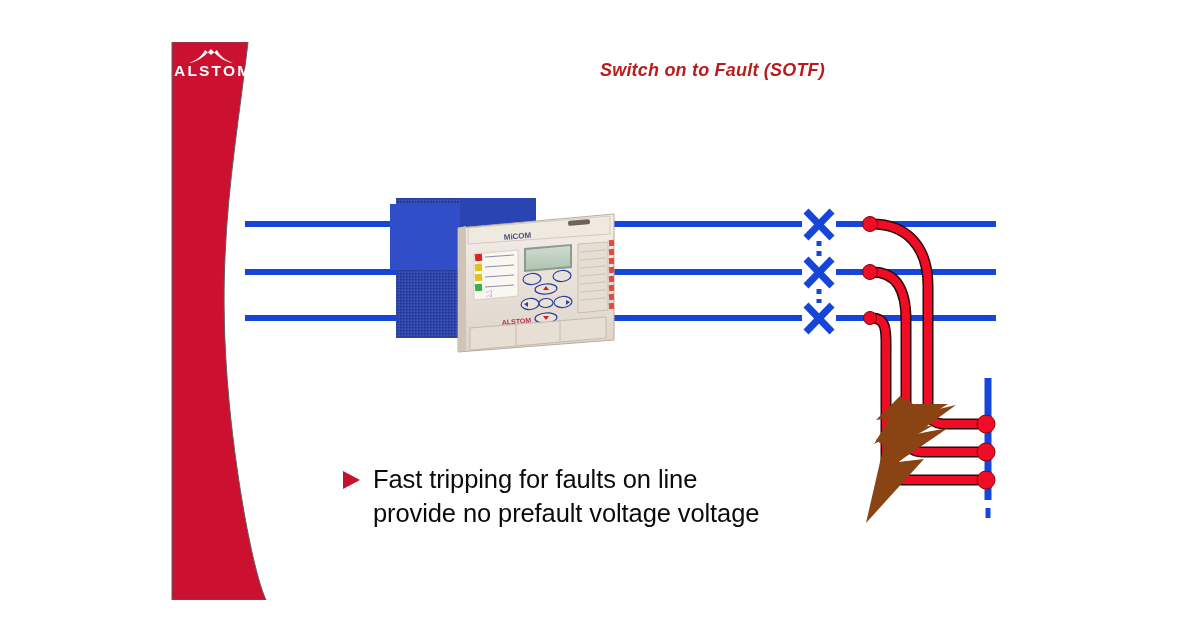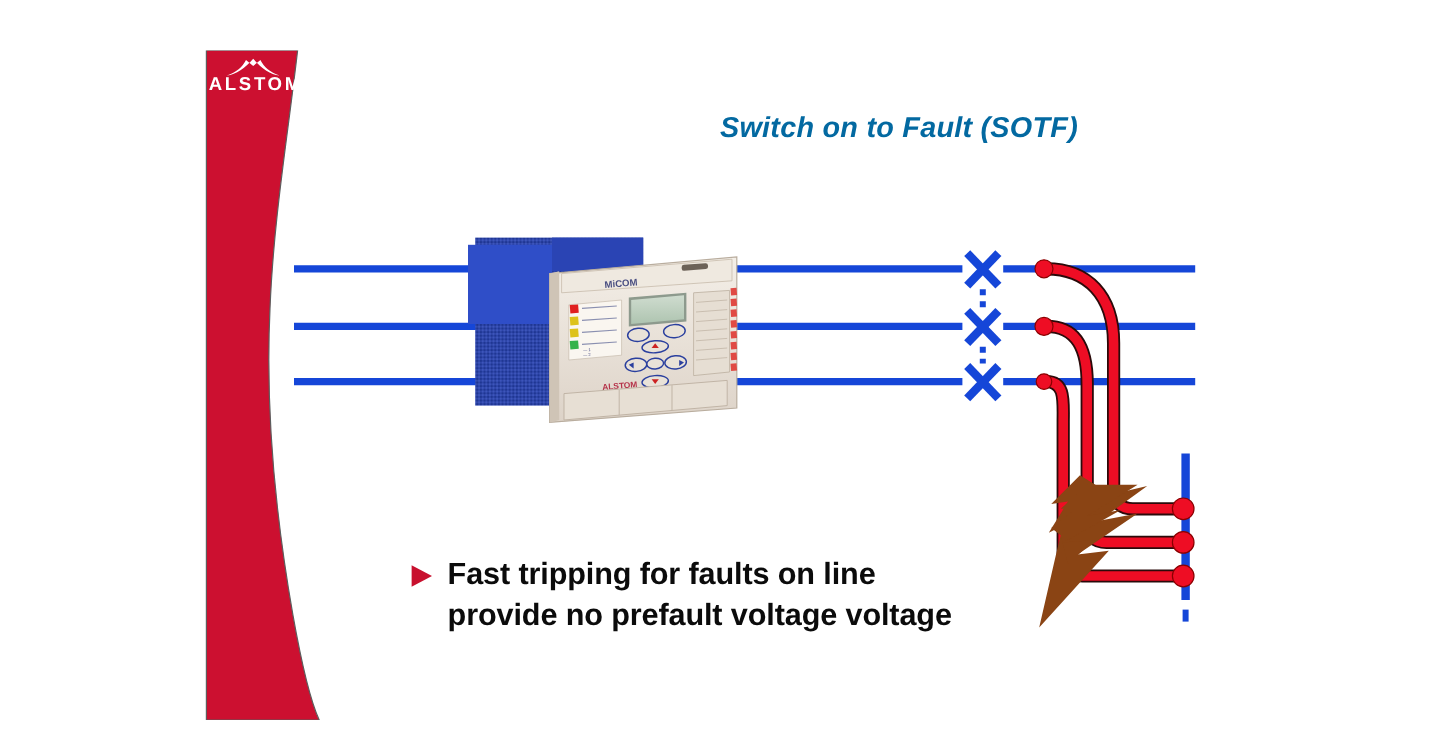--- a/index.html
+++ b/index.html
@@ -50,28 +50,27 @@
     line-height: 16px;
     text-indent: 2px;
   }
 
   
   .slide-title {
     position: absolute;
     left: 600px;
     top: 60px;
     width: 420px;
-    color: #0369a1;
+    color: #b91c1c;
     font-family: "Liberation Sans", sans-serif;
     font-style: italic;
     font-weight: bold;
-    font-size: 24px;
+    font-size: 18px;
     letter-spacing: 0.2px;
     white-space: nowrap;
-    margin-top: 33px;
   }
 
   
   .diagram {
     position: absolute;
     left: 0;
     top: 0;
   }
 
   
@@ -93,21 +92,21 @@
     align-items: flex-start;
   }
   .bullet-marker {
     flex: 0 0 auto;
     margin-top: 7px;
     margin-right: 11px;
   }
   .bullet-text {
     color: #0b0b0b;
     font-family: "Liberation Sans", sans-serif;
-    font-weight: bold;
+    font-weight: normal;
     font-size: 25.5px;
     line-height: 34px;
     letter-spacing: -0.1px;
   }
   .bullet-line { display: block; white-space: nowrap; }
 </style>
 </head>
 <body>
 
 <div id="slide">

